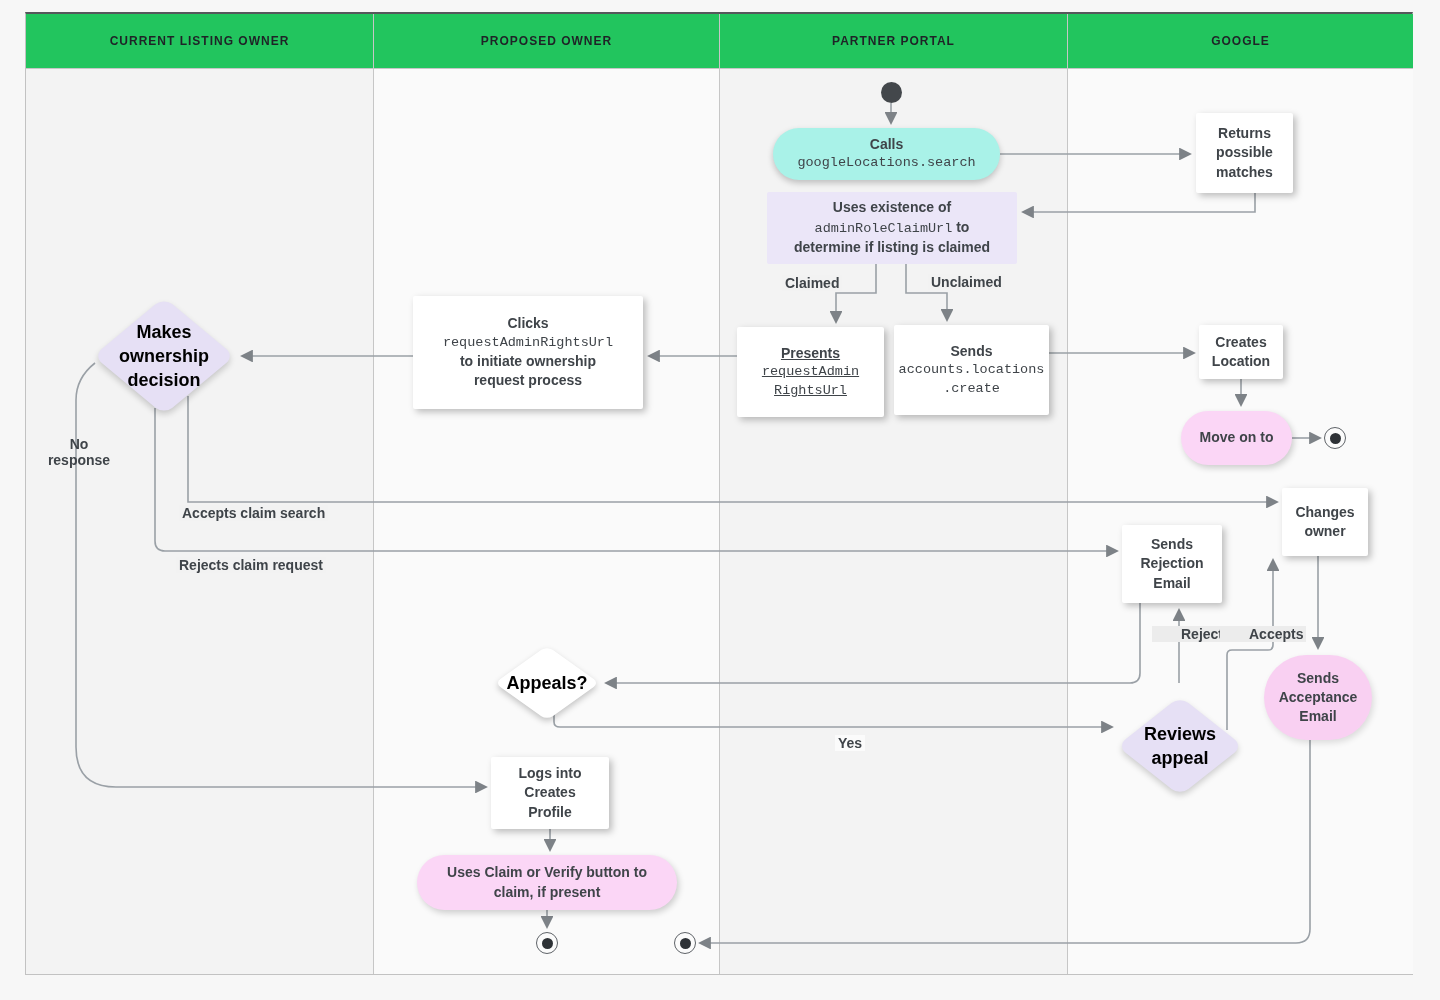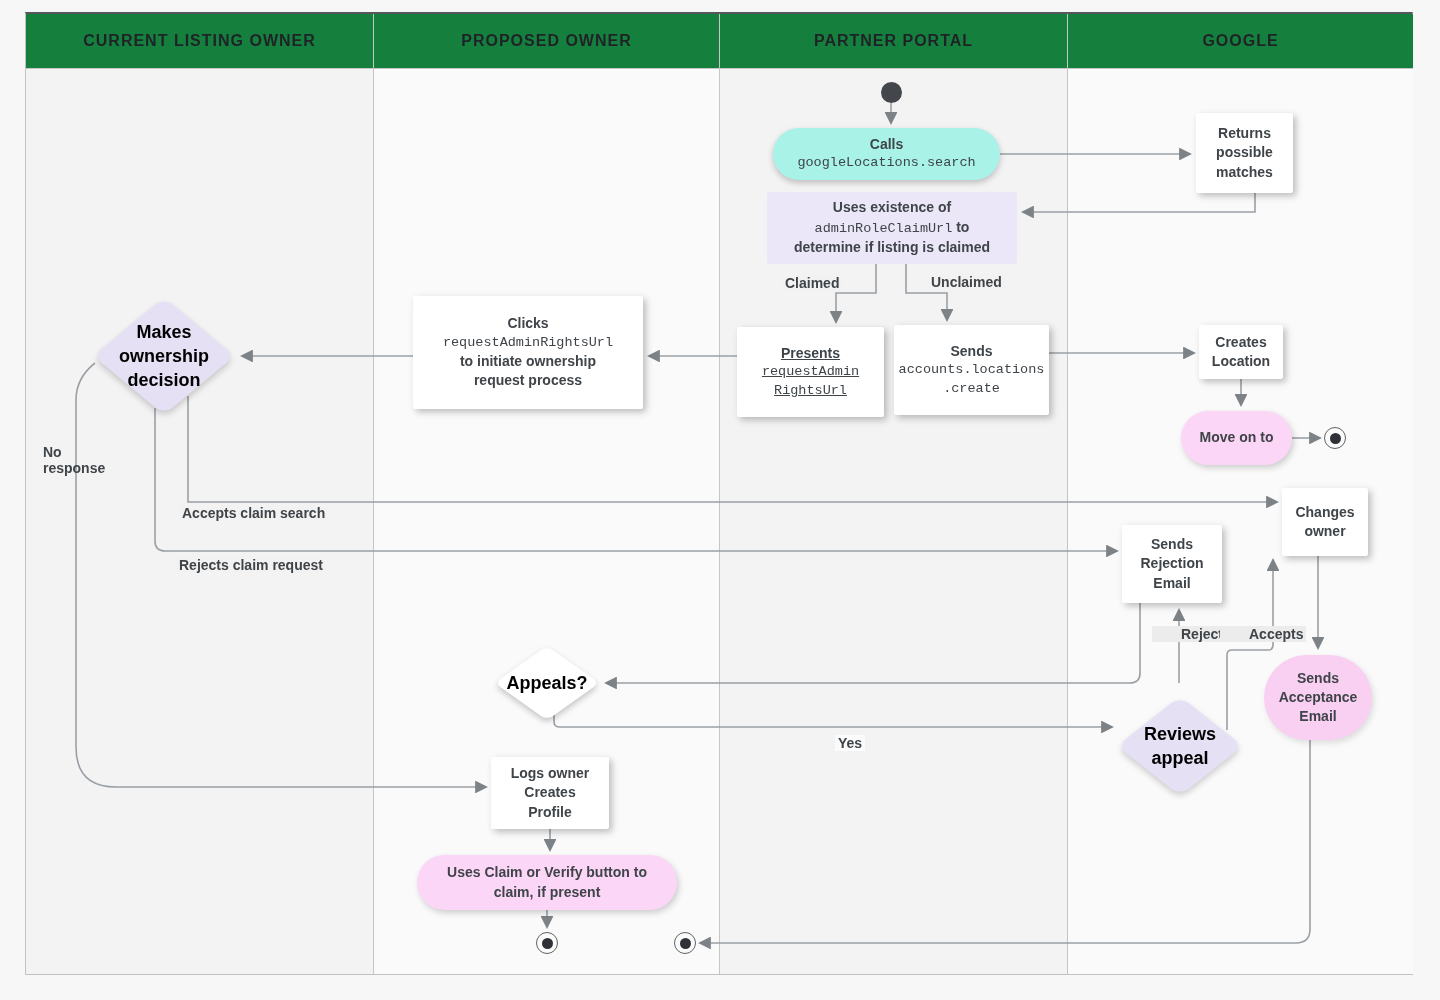--- a/index.html
+++ b/index.html
@@ -9,23 +9,23 @@
     font-family:"Liberation Sans","DejaVu Sans",sans-serif;
     color:#3f4449;
   }
   
   .table{position:absolute;left:25px;top:12px;width:1388px;height:963px;
     border:1px solid #c2c2c2;border-top:2px solid #55585b;box-sizing:border-box;}
   .lane{position:absolute;top:0;bottom:0;box-sizing:border-box;border-right:1px solid #c6c6c6;}
   .lane:last-child{border-right:none;}
   .lane-gray{background:#f3f3f3;}
   .lane-light{background:#fafafa;}
-  .lane-header{height:54px;border-bottom:1px solid #c6c6c6;background:#15803d;
+  .lane-header{height:54px;border-bottom:1px solid #c6c6c6;background:#22c55e;
     display:flex;align-items:center;justify-content:center;
-    font-size:16px;font-weight:700;letter-spacing:1px;color:#1f2327;}
+    font-size:12px;font-weight:700;letter-spacing:1px;color:#1f2327;}
   
   svg.edges{position:absolute;left:0;top:0;pointer-events:none;}
   .edge{stroke:#9aa0a6;stroke-width:1.6;fill:none;}
   
   .node{position:absolute;display:flex;flex-direction:column;align-items:center;justify-content:center;
     text-align:center;font-size:14px;font-weight:700;line-height:1.38;color:#3f4449;box-sizing:border-box;}
   .box-white{background:#ffffff;border-radius:2px;box-shadow:3px 3px 7px rgba(0,0,0,0.25);}
   .box-lavender{background:#ebe6f8;border-radius:2px;}
   .pill-teal{background:#a9f2e8;border-radius:27px;box-shadow:0 3px 6px rgba(0,0,0,0.22);}
   .pill-pink{background:#fbd6f6;border-radius:28px;box-shadow:2px 3px 6px rgba(0,0,0,0.18);}
@@ -41,21 +41,21 @@
   
   .start-dot{position:absolute;width:21px;height:21px;border-radius:50%;background:#43474b;}
   .end-node{position:absolute;width:22px;height:22px;border-radius:50%;background:#fbfbfb;
     border:1.5px solid #5f6368;box-sizing:border-box;display:flex;align-items:center;justify-content:center;}
   .end-node .dot{width:11px;height:11px;border-radius:50%;background:#2e3236;}
   
   .edge-label{position:absolute;font-size:14px;font-weight:700;color:#3f4449;
     padding:0 3px;background:rgba(242,242,242,0.9);white-space:nowrap;}
   .edge-label.on-light{background:#ececec;padding-left:29px;}
   .edge-label.on-gray{background:#fbfbfb;}
-  .edge-label.center{margin-top:8px;}
+  .edge-label.center{text-align:center;}
 </style>
 </head>
 <body>
 
 <div class="table">
   <div class="lane lane-gray" style="left:0;width:348px;">
     <div class="lane-header">CURRENT LISTING OWNER</div>
   </div>
   <div class="lane lane-light" style="left:348px;width:346px;">
     <div class="lane-header">PROPOSED OWNER</div>
@@ -186,21 +186,21 @@
 
 <div class="diamond" style="left:1115px;top:696px;width:130px;height:100px;">
   <div class="shape d-lavender" style="width:89px;height:89px;transform:translate(-50%,-50%) scale(1,0.79) rotate(45deg);"></div>
   <div class="dtext">
     <div>Reviews</div>
     <div>appeal</div>
   </div>
 </div>
 
 <div class="node box-white" style="left:491px;top:757px;width:118px;height:72px;">
-  <span>Logs owner</span>
+  <span>Logs into</span>
   <span>Creates</span>
   <span>Profile</span>
 </div>
 
 <div class="node pill-pink" style="left:417px;top:855px;width:260px;height:55px;">
   <span>Uses Claim or Verify button to</span>
   <span>claim, if present</span>
 </div>
 
 <div class="edge-label" style="left:782px;top:275px;">Claimed</div>

